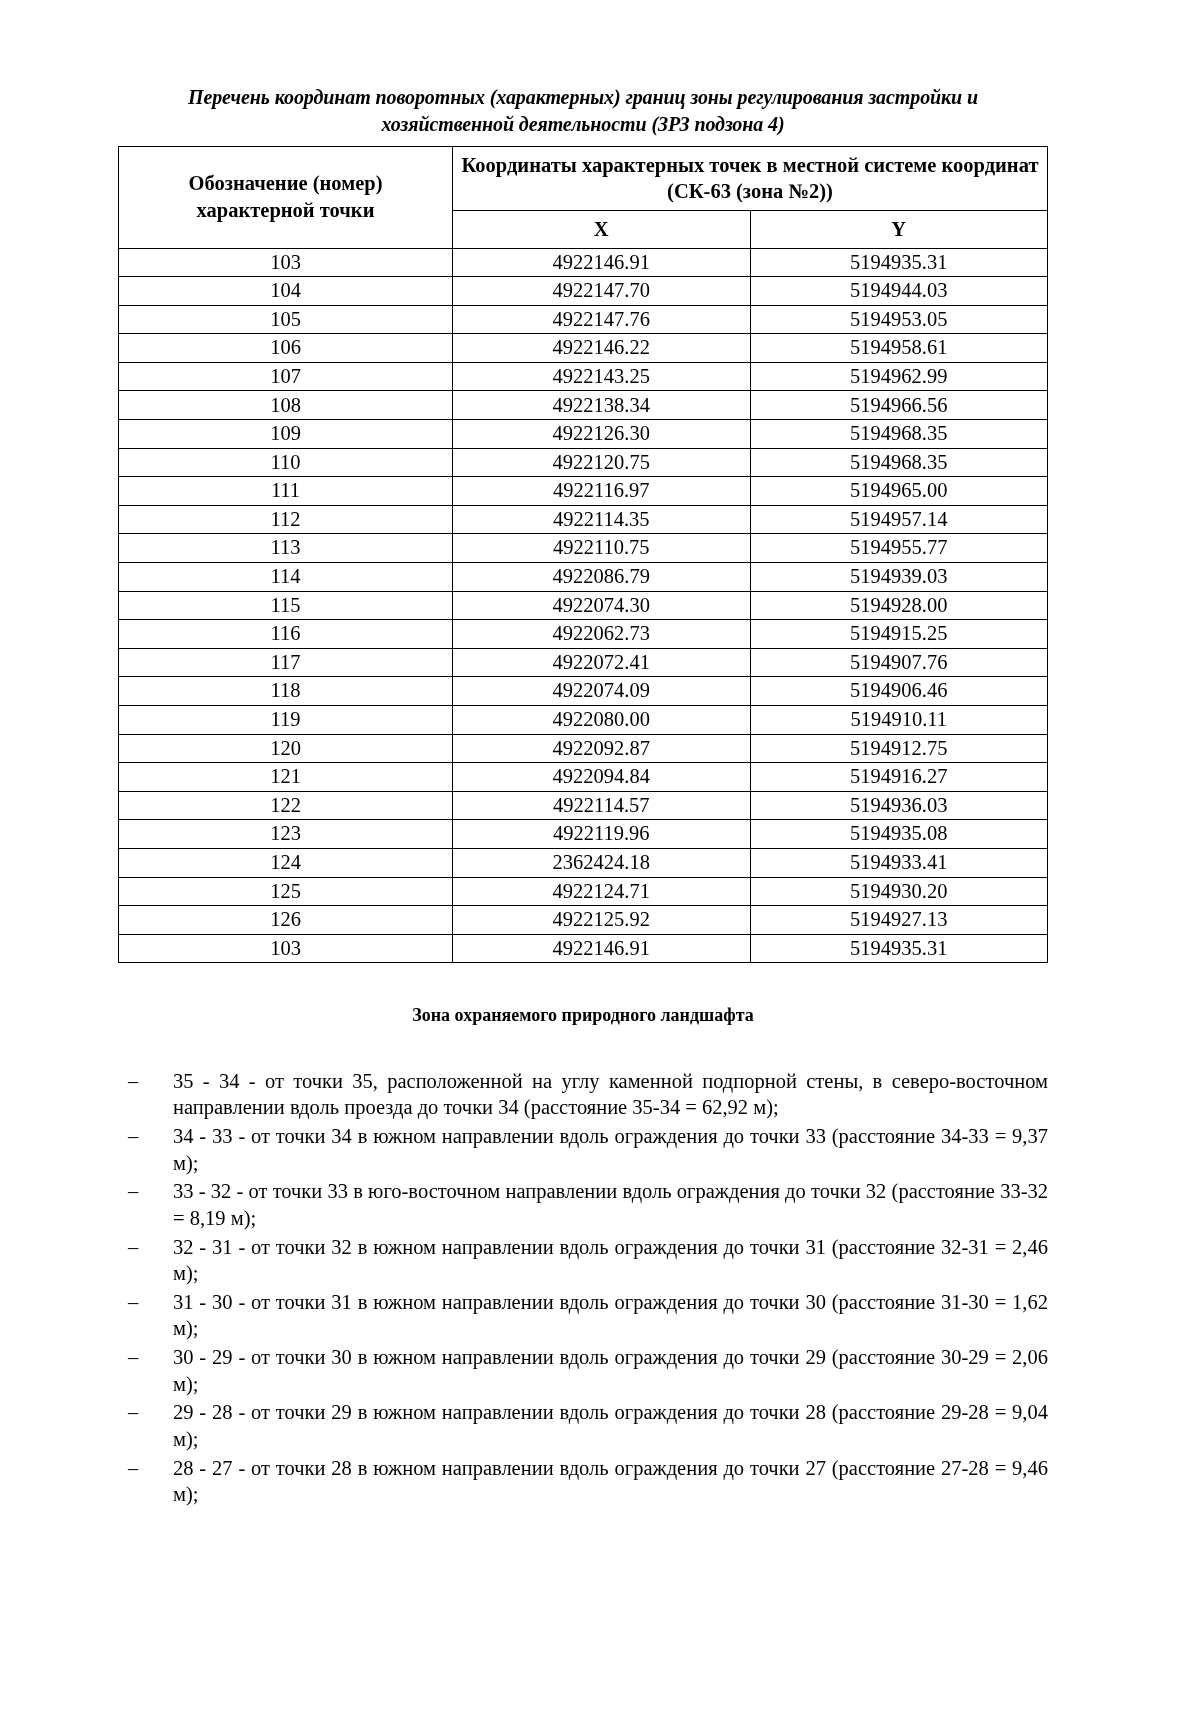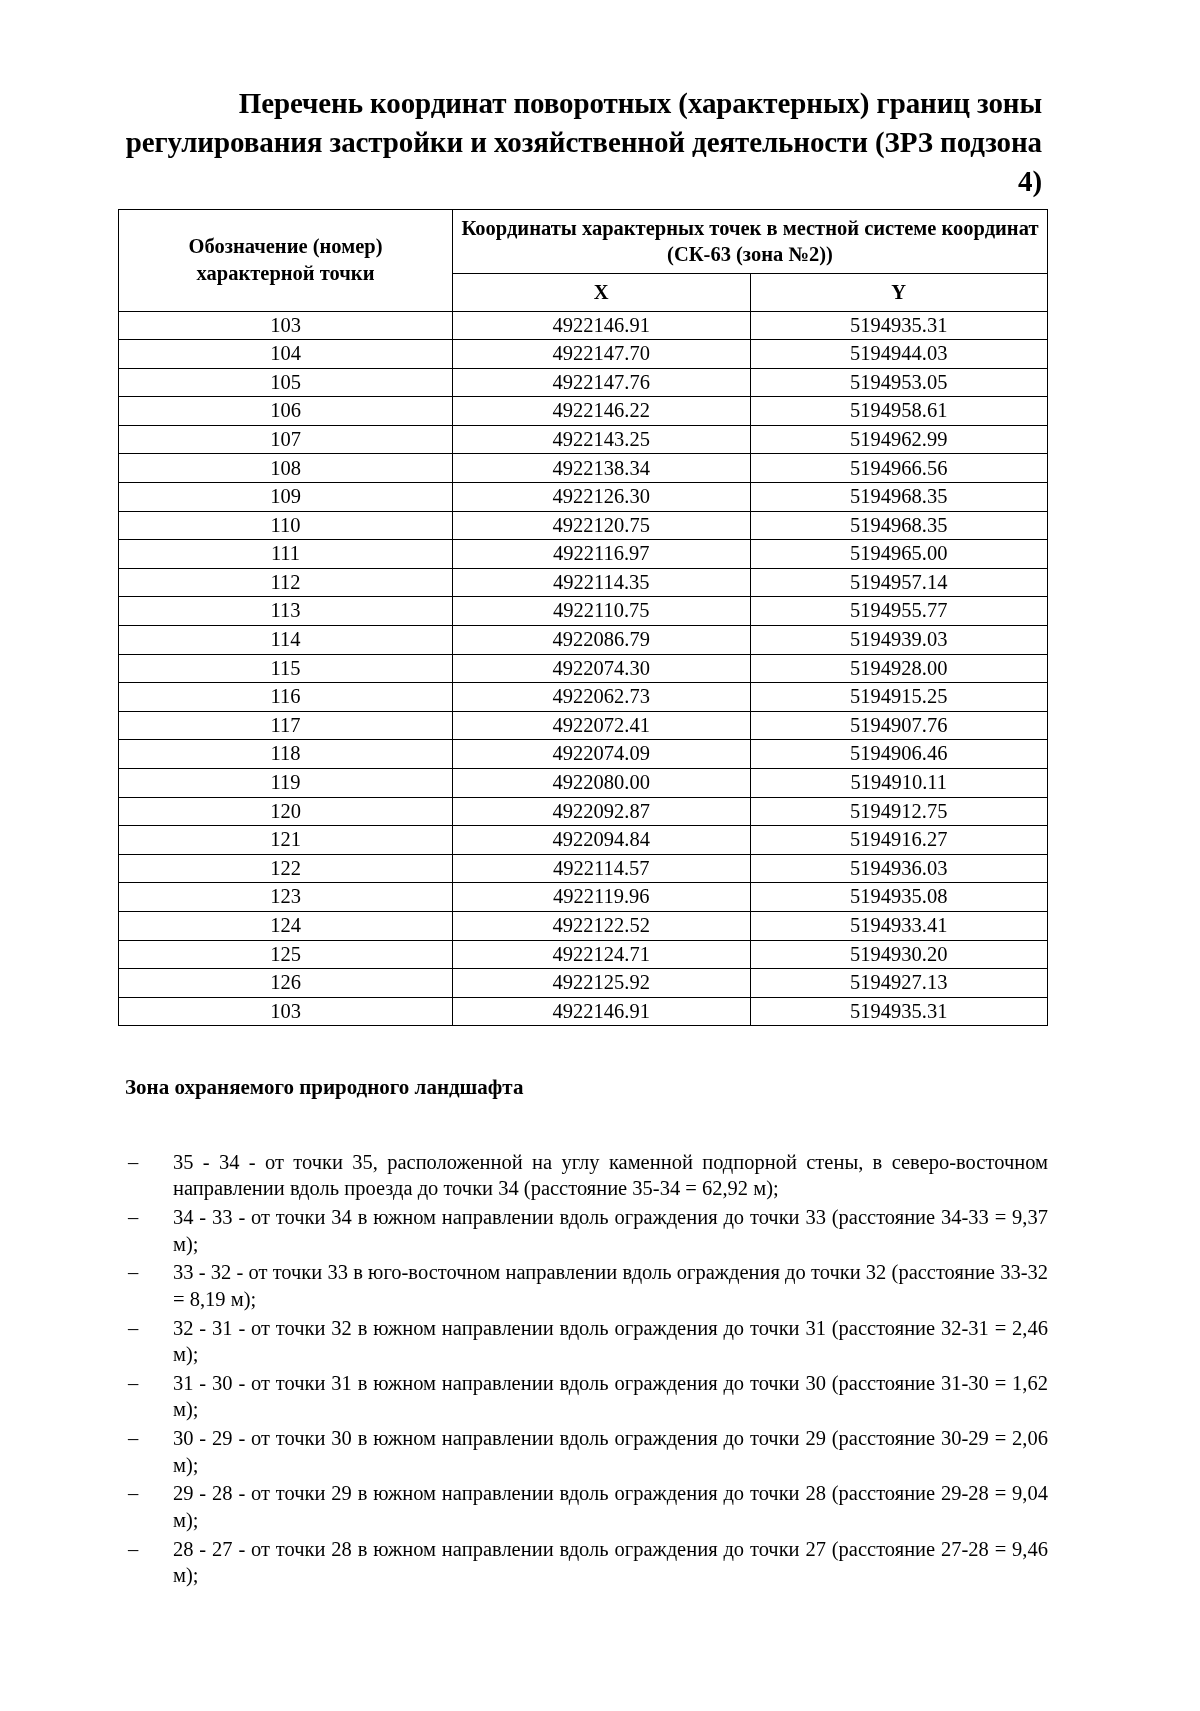--- a/index.html
+++ b/index.html
@@ -25,27 +25,28 @@
   }
   .content {
     position: absolute;
     left: 118px;
     top: 84px;
     width: 930px;
   }
 
   
   .doc-title {
-    font-size: 29px;
-    font-weight: bold;
-    text-align: right;
+    font-size: 20px;
+    font-weight: bold;
+    text-align: center;
     line-height: 1.34;
     letter-spacing: -0.1px;
     margin: 0 0 8px 0;
     padding: 0 6px;
+    font-style: italic;
   }
 
   
   table.coord-table {
     border-collapse: collapse;
     width: 930px;
     table-layout: fixed;
     margin: 0;
   }
   table.coord-table th,
@@ -76,25 +77,25 @@
     padding: 6px 10px 7px 10px;
   }
   .axis-head {
     font-size: 21px;
     font-weight: bold;
     padding: 3px 0 4px 0;
   }
 
   
   .section-heading {
-    font-size: 21px;
-    font-weight: bold;
-    text-align: left;
+    font-size: 18px;
+    font-weight: bold;
+    text-align: center;
     line-height: 1.35;
-    margin: 7px;
+    margin: 0;
   }
   .sec-gap-1 { height: 40px; }
   .sec-gap-2 { height: 30px; }
   .sec-gap-3 { height: 10px; }
 
   
   ul.border-list {
     list-style: none;
     margin: 0;
     padding: 0;
@@ -243,21 +244,21 @@
             <td>4922114.57</td>
             <td>5194936.03</td>
           </tr>
           <tr>
             <td>123</td>
             <td>4922119.96</td>
             <td>5194935.08</td>
           </tr>
           <tr>
             <td>124</td>
-            <td>4922122.52</td>
+            <td>2362424.18</td>
             <td>5194933.41</td>
           </tr>
           <tr>
             <td>125</td>
             <td>4922124.71</td>
             <td>5194930.20</td>
           </tr>
           <tr>
             <td>126</td>
             <td>4922125.92</td>

